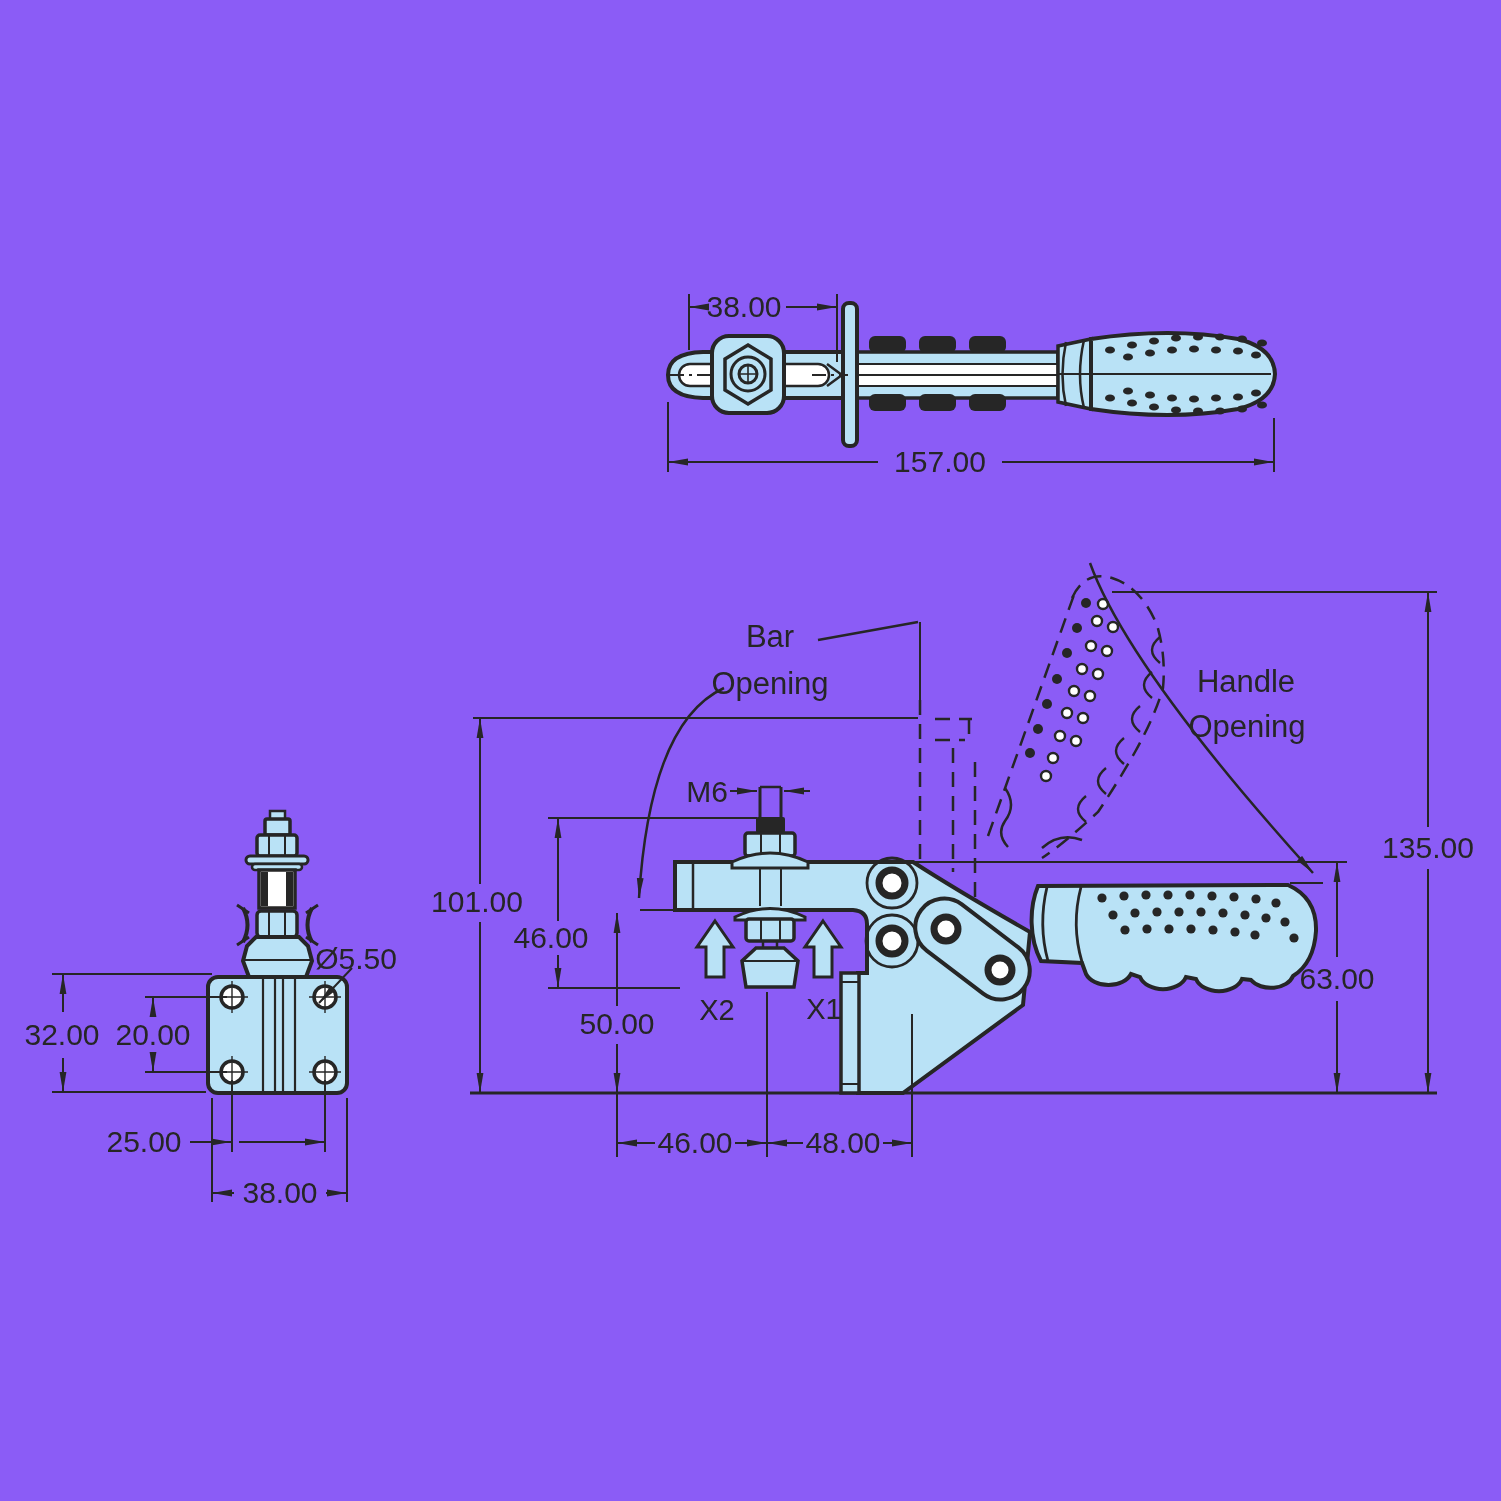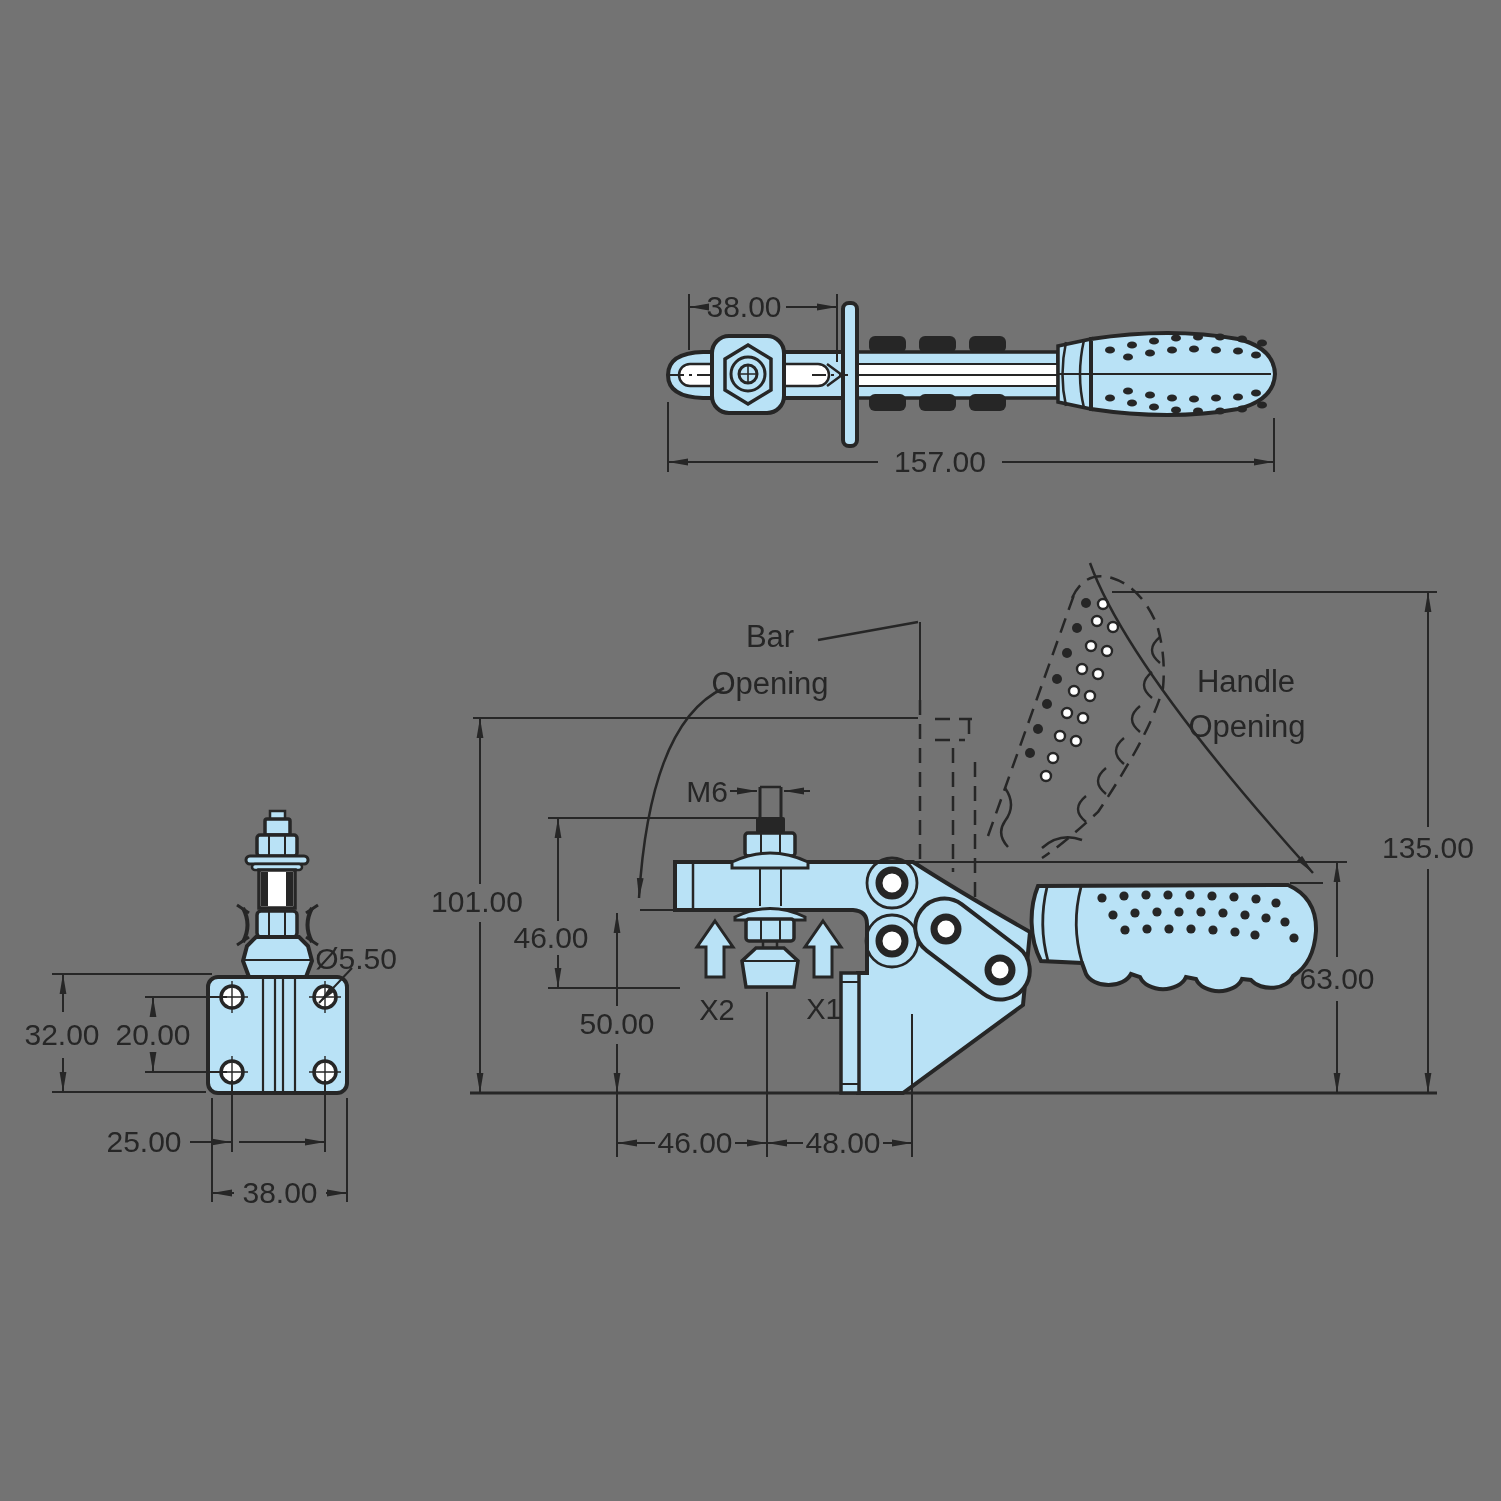--- a/index.html
+++ b/index.html
@@ -1,16 +1,16 @@
 <!DOCTYPE html>
 <html><head>
 <meta charset="utf-8">
 <style>
   html,body{margin:0;padding:0;background:#ffffff;}
-  .stage{width:1501px;height:1501px;position:relative;background:#737373;
+  .stage{width:1501px;height:1501px;position:relative;background:#8b5cf6;
          font-family:"Liberation Sans",sans-serif;}
   svg{display:block}
   .ln{stroke:#262626;fill:none}
   .fillb{fill:#b9e2f6;stroke:#262626}
   .fillw{fill:#ffffff;stroke:#262626}
   .blk{fill:#262626;stroke:none}
   .dim{stroke:#262626;stroke-width:2;fill:none}
   .dash{stroke:#262626;fill:none;stroke-dasharray:15 9;}
   .dimtxt{font-family:"Liberation Sans",sans-serif;font-size:30px;fill:#262626;
           text-anchor:middle;}

